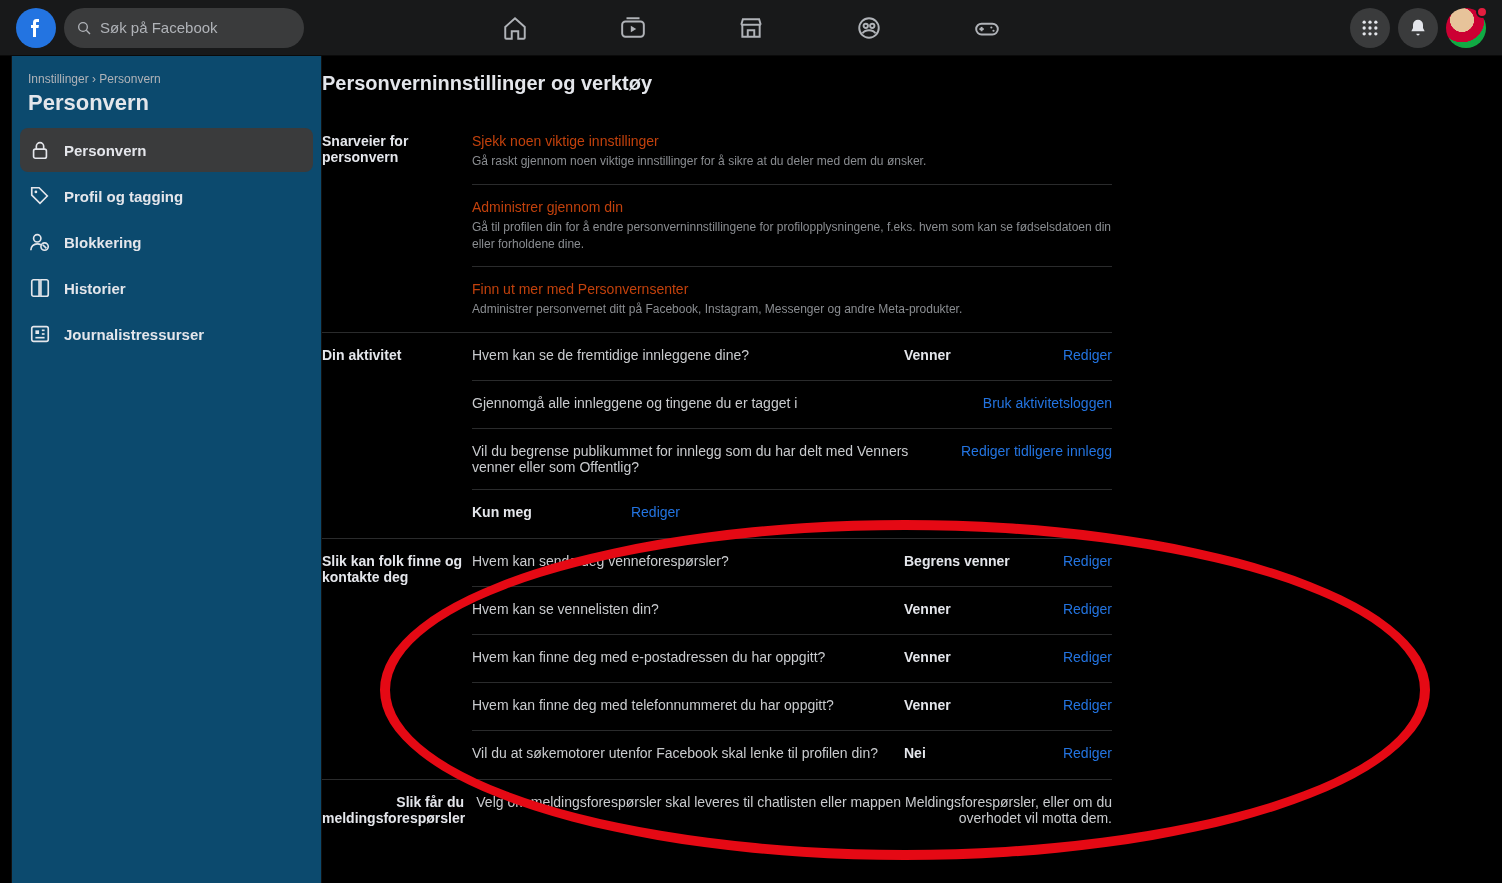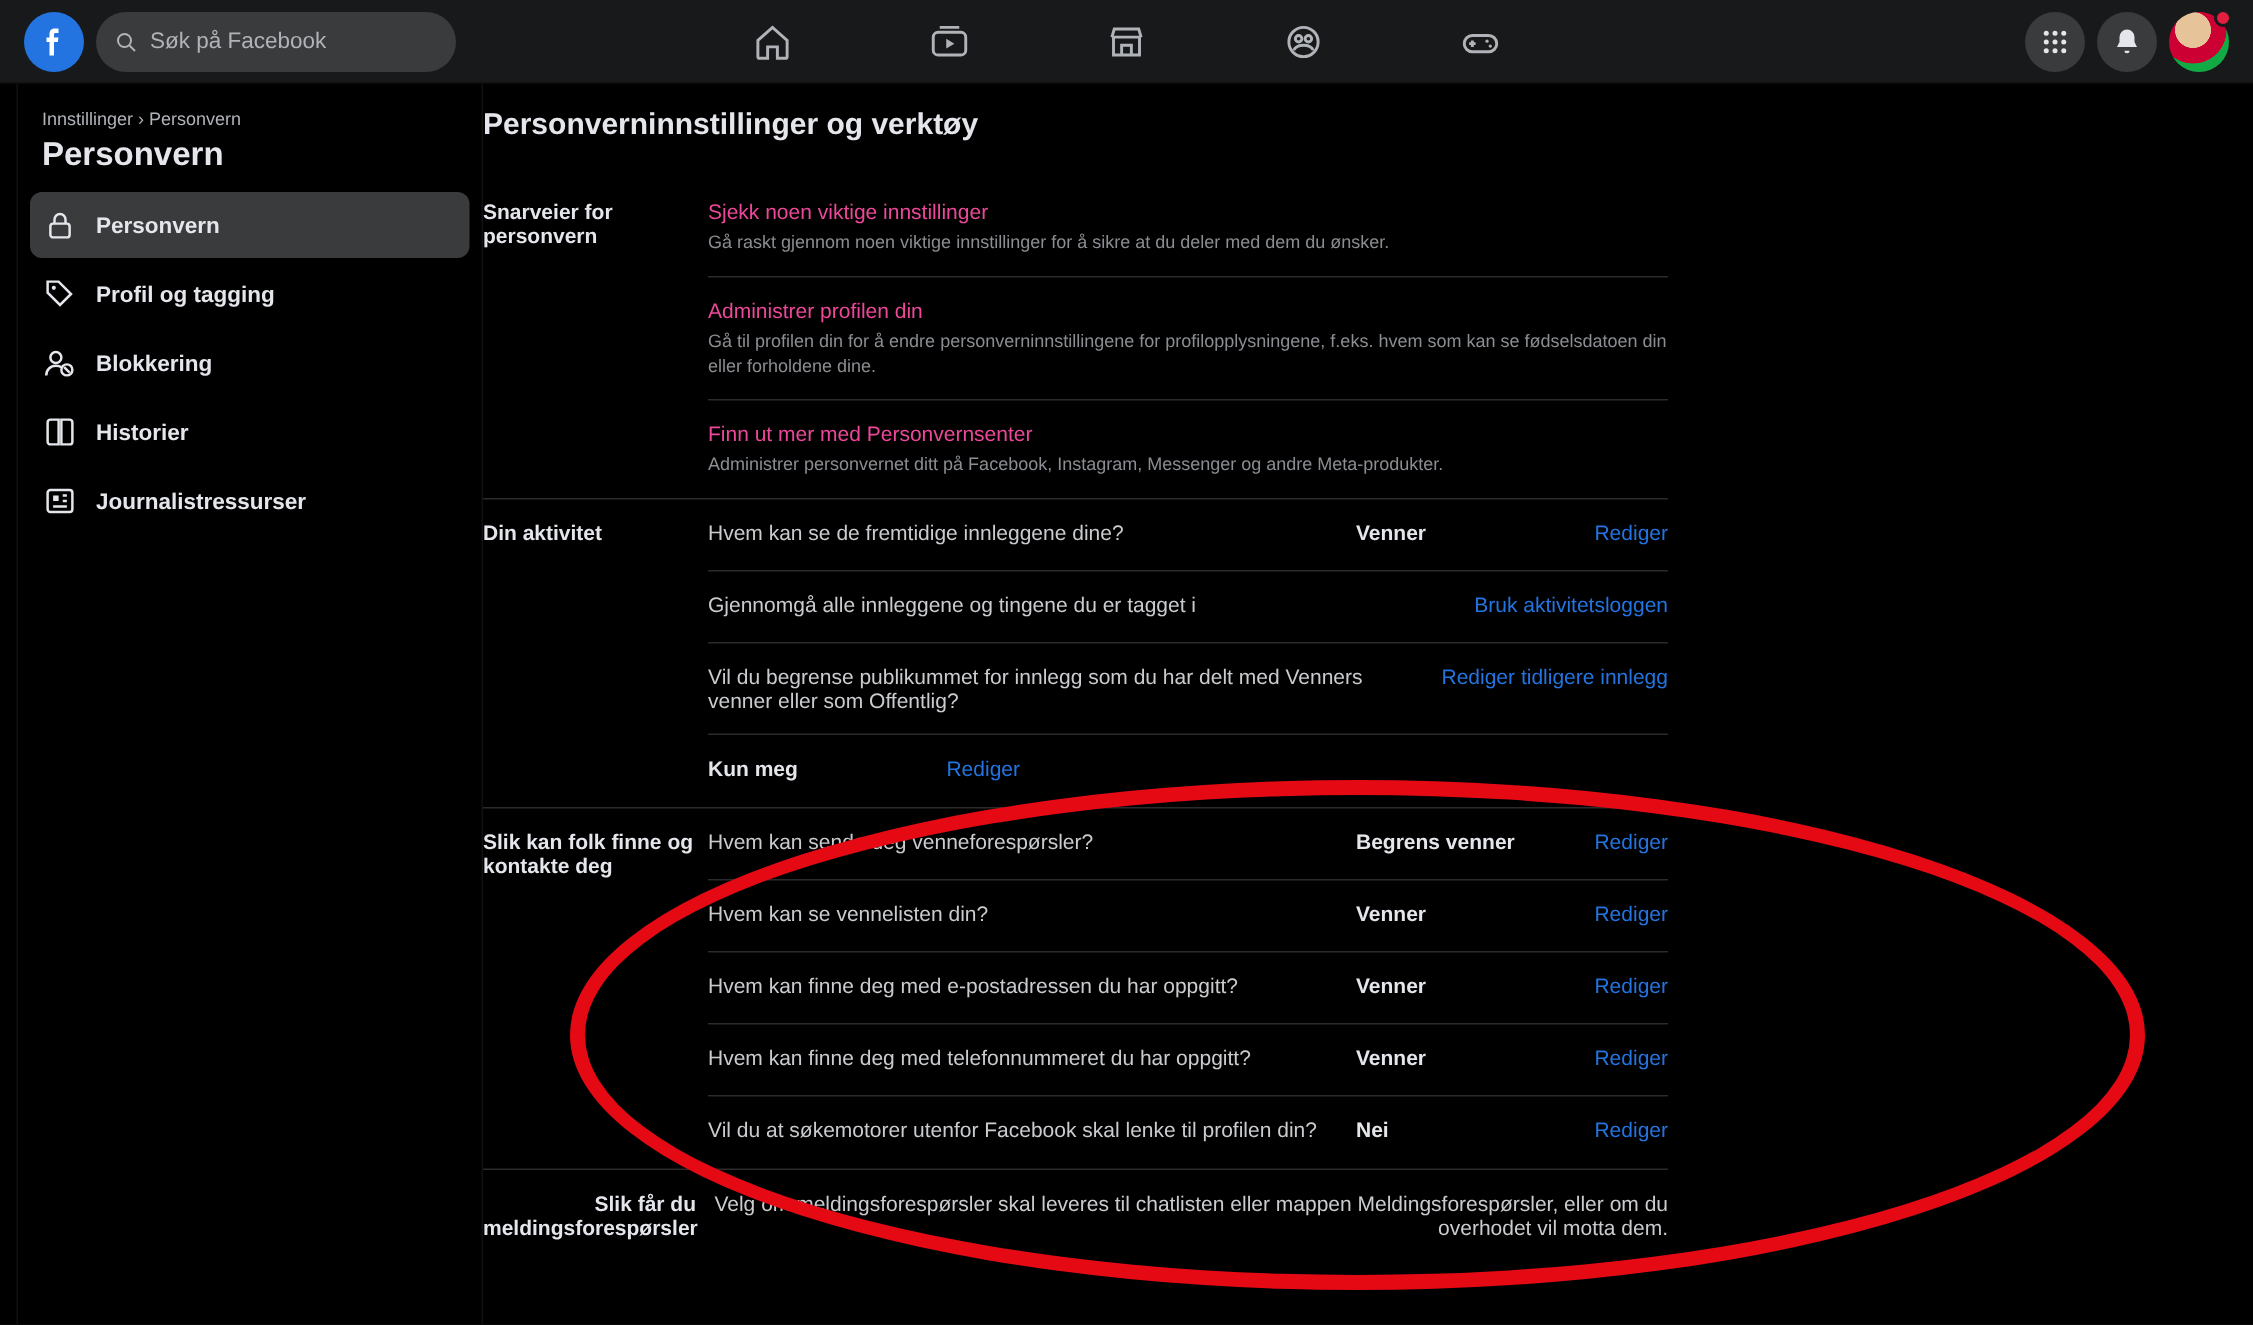--- a/index.html
+++ b/index.html
@@ -80,21 +80,21 @@
       width: 12px; height: 12px; border-radius: 50%;
       background: #e41e3f;
       border: 2px solid #18191a;
     }
     
     .body-wrap {
       display: flex; height: calc(100% - 56px);
     }
     .lsb { width: 12px; background: #000; flex-shrink: 0; border-right: 1px solid #111;}
     .sidebar {
-      width: 310px; background: #000000; padding: 16px 8px;
+      width: 310px; background: #0c4a6e; padding: 16px 8px;
       flex-shrink: 0;
       border-right: 1px solid #111;
     }
     .breadcrumb { font-size: 12px; color: #b0b3b8; padding: 0 8px 4px; }
     .sidebar h1 { font-size: 22px; font-weight: 700; padding: 0 8px 12px; }
     .side-item {
       display: flex; align-items: center; gap: 12px;
       height: 44px; padding: 0 8px;
       border-radius: 8px;
       font-size: 15px; font-weight: 600;
@@ -129,21 +129,21 @@
     .rows { flex: 1; }
     .row {
       display: flex; align-items: flex-start;
       padding: 14px 0;
       border-bottom: 1px solid #2a2b2c;
       gap: 12px;
       min-height: 48px;
     }
     .row:last-child { border-bottom: none; }
     .row-text { flex: 1; }
-    .row-title { font-size: 14px; color: #ec4899; }
+    .row-title { font-size: 14px; color: #c2410c; }
     .row-title.light { color: #c9cbce; }
     .row-desc { font-size: 12px; color: #8a8d91; margin-top: 4px; line-height: 1.4; }
     .row-value {
       width: 140px; font-size: 14px; font-weight: 700;
       text-align: left;
     }
     .row-action {
       width: auto; min-width: 56px;
       font-size: 14px; color: #2374e1;
       text-align: right;
@@ -310,21 +310,21 @@
             <div class="sec-label">Snarveier for personvern</div>
             <div class="rows">
               <div class="row">
                 <div class="row-text">
                   <div class="row-title ">Sjekk noen viktige innstillinger</div>
                   <div class="row-desc">Gå raskt gjennom noen viktige innstillinger for å sikre at du deler med dem du ønsker.</div>
                 </div>
               </div>
               <div class="row">
                 <div class="row-text">
-                  <div class="row-title ">Administrer profilen din</div>
+                  <div class="row-title ">Administrer gjennom din</div>
                   <div class="row-desc">Gå til profilen din for å endre personverninnstillingene for profilopplysningene, f.eks. hvem som kan se fødselsdatoen din eller forholdene dine.</div>
                 </div>
               </div>
               <div class="row">
                 <div class="row-text">
                   <div class="row-title ">Finn ut mer med Personvernsenter</div>
                   <div class="row-desc">Administrer personvernet ditt på Facebook, Instagram, Messenger og andre Meta-produkter.</div>
                 </div>
               </div>
             </div>

